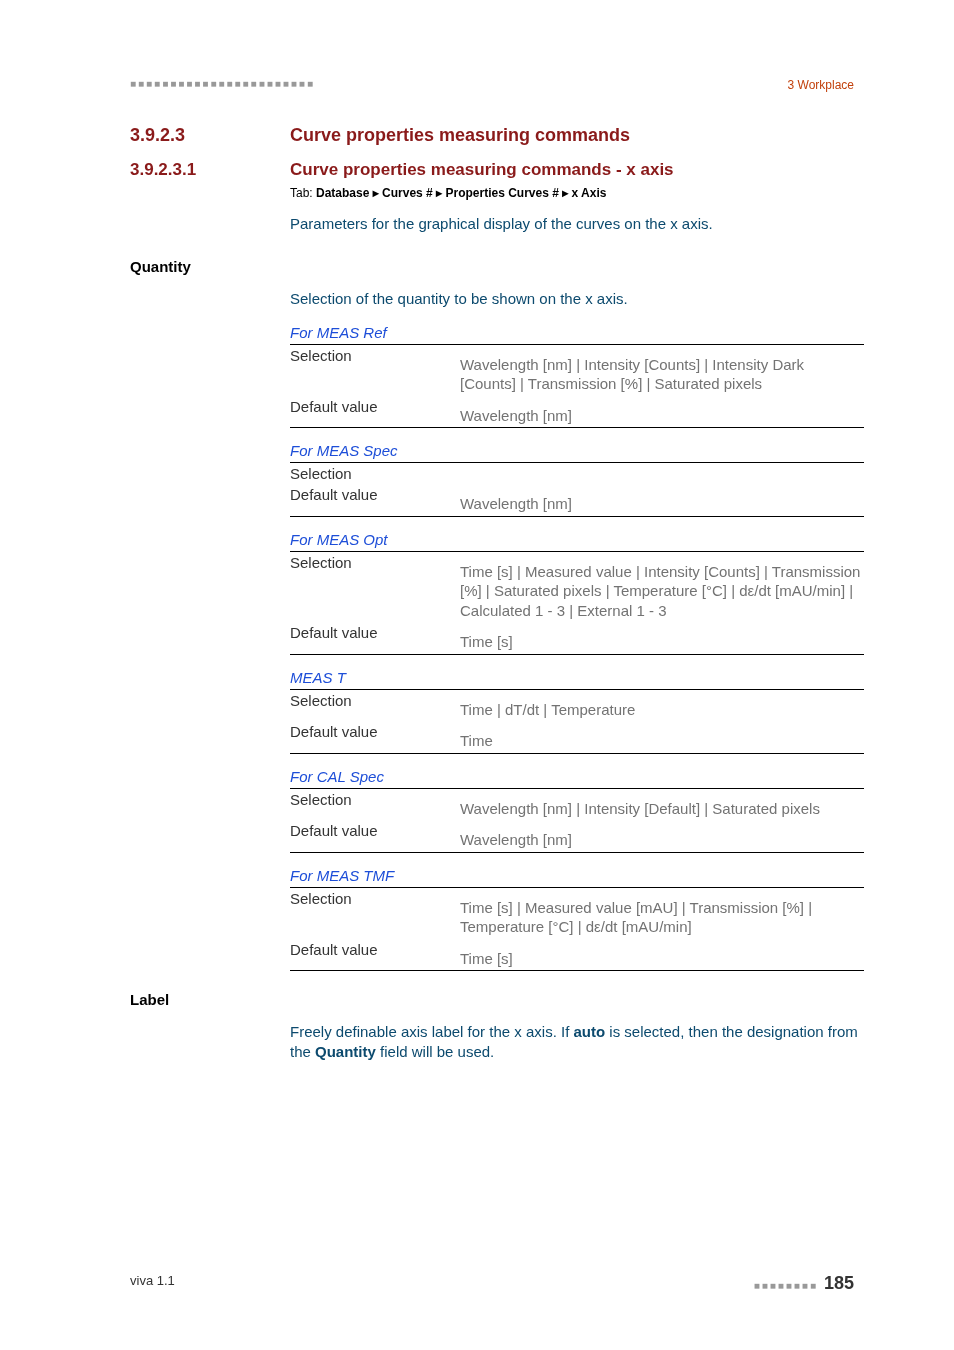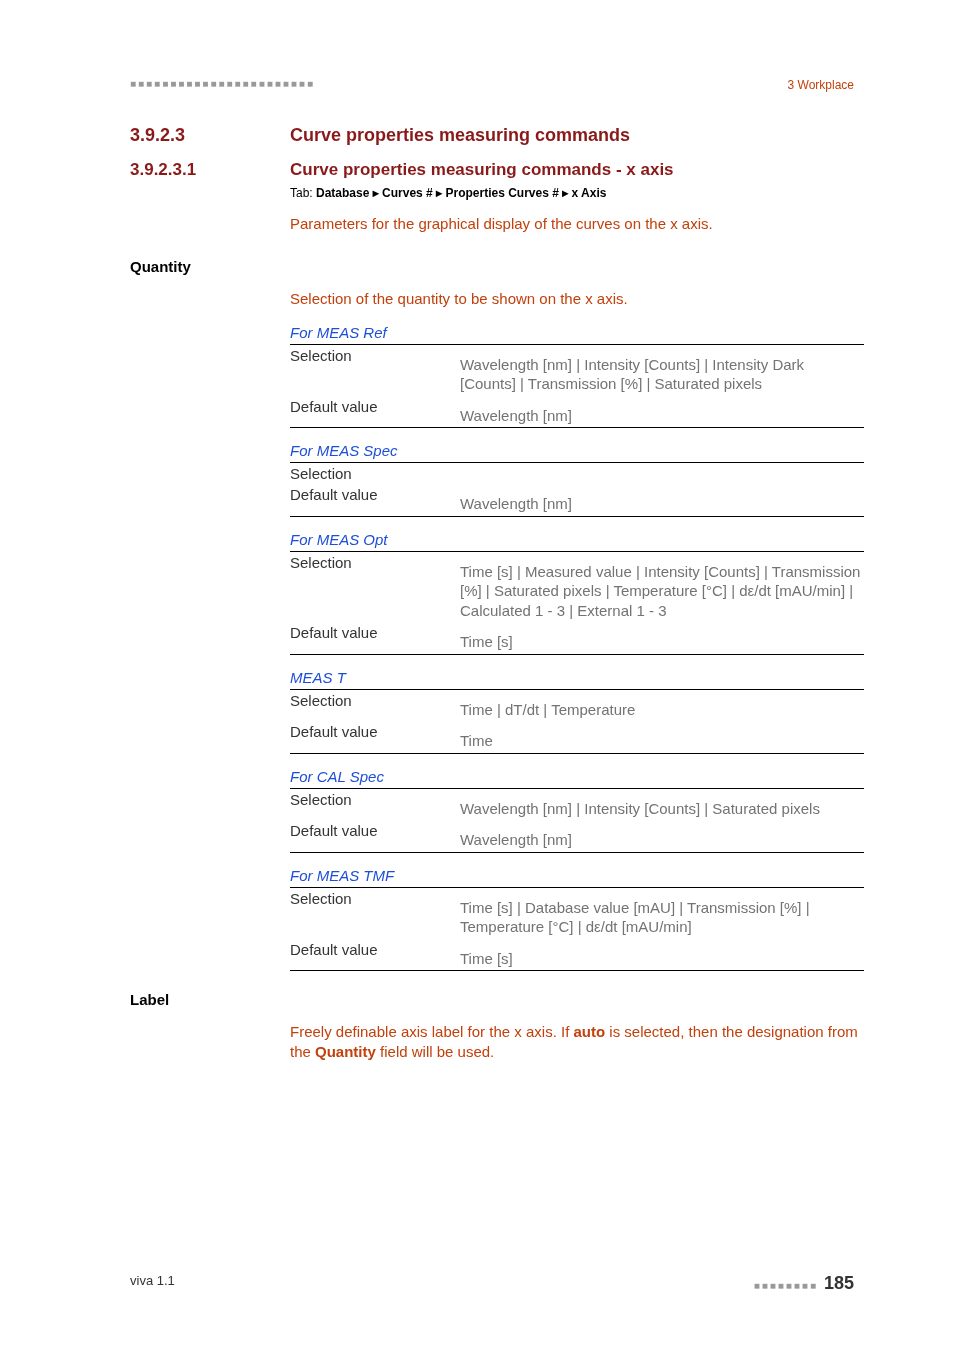--- a/index.html
+++ b/index.html
@@ -54,21 +54,21 @@
   }
   .tab-line {
     margin-left: 160px;
     font-size: 12px;
     margin-top: 6px;
   }
   .para {
     margin-left: 160px;
     font-size: 15px;
     margin-top: 14px;
-    color: #c2410c;
+    color: #0c4a6e;
     line-height: 1.35;
   }
   .side-heading {
     font-weight: bold;
     font-size: 15px;
     margin-top: 24px;
     color: #000;
   }
   .block {
     margin-left: 160px;
@@ -194,34 +194,34 @@
         <div class="prop-label">Default value</div>
         <div class="prop-value">Time</div>
       </div>
       <div class="rule"></div>
     </div>
     <div class="block">
       <div class="italic">For CAL Spec</div>
       <div class="rule"></div>
       <div class="prop-row">
         <div class="prop-label">Selection</div>
-        <div class="prop-value">Wavelength [nm] | Intensity [Counts] | Saturated pixels</div>
+        <div class="prop-value">Wavelength [nm] | Intensity [Default] | Saturated pixels</div>
       </div>
       <div class="prop-row">
         <div class="prop-label">Default value</div>
         <div class="prop-value">Wavelength [nm]</div>
       </div>
       <div class="rule"></div>
     </div>
     <div class="block">
       <div class="italic">For MEAS TMF</div>
       <div class="rule"></div>
       <div class="prop-row">
         <div class="prop-label">Selection</div>
-        <div class="prop-value">Time [s] | Database value [mAU] | Transmission [%] | Temperature [°C] | dε/dt [mAU/min]</div>
+        <div class="prop-value">Time [s] | Measured value [mAU] | Transmission [%] | Temperature [°C] | dε/dt [mAU/min]</div>
       </div>
       <div class="prop-row">
         <div class="prop-label">Default value</div>
         <div class="prop-value">Time [s]</div>
       </div>
       <div class="rule"></div>
     </div>
   </div>
 
 <div class="side-heading" style="margin-top:20px">Label</div>

